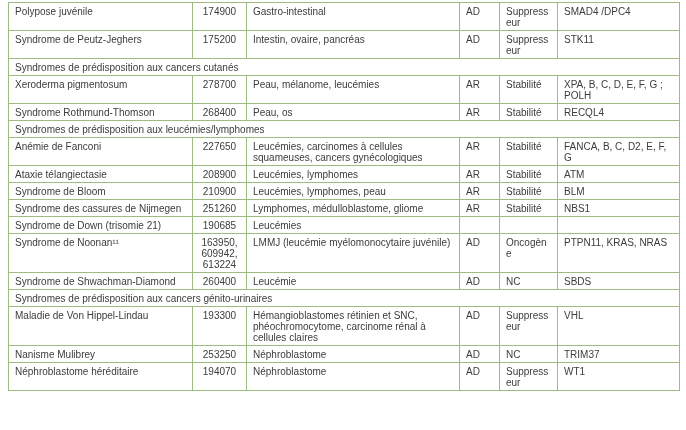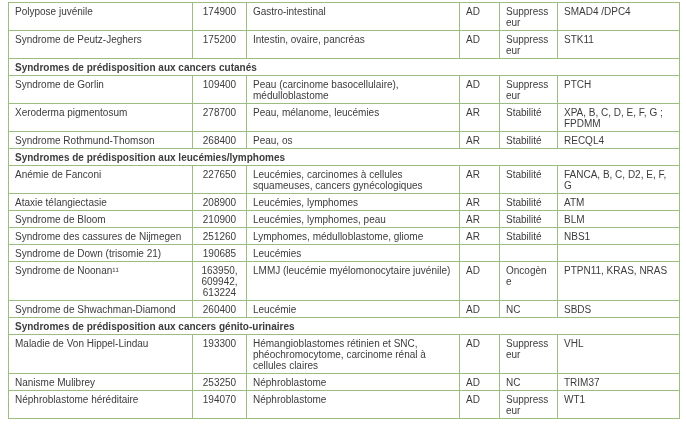--- a/index.html
+++ b/index.html
@@ -37,21 +37,21 @@
   td.col-omim {
     text-align: center;
     padding-right: 8px;
   }
   td.col-transmission {
     text-align: left;
     padding-left: 2px;
     padding-right: 2px;
   }
   td.section-cell {
-    font-weight: bold;
+    font-weight: normal;
     color: var(--section-color, #76a23c);
     padding: 2px 6px;
     margin-top: 33px;
   }
 </style>
 </head>
 <body>
 
 <div class="page">
   <table class="predisposition">
@@ -77,34 +77,26 @@
           <td class="col-omim">175200</td>
           <td class="col-tumors">Intestin, ovaire, pancréas</td>
           <td class="col-transmission">AD</td>
           <td class="col-gene-type">Suppresseur</td>
           <td class="col-genes">STK11</td>
         </tr>
         <tr>
           <td colspan="6" class="section-cell">Syndromes de prédisposition aux cancers cutanés</td>
         </tr>
         <tr>
-          <td class="col-syndrome">Syndrome de Gorlin</td>
-          <td class="col-omim">109400</td>
-          <td class="col-tumors">Peau (carcinome basocellulaire), médulloblastome</td>
-          <td class="col-transmission">AD</td>
-          <td class="col-gene-type">Suppresseur</td>
-          <td class="col-genes">PTCH</td>
-        </tr>
-        <tr>
           <td class="col-syndrome">Xeroderma pigmentosum</td>
           <td class="col-omim">278700</td>
           <td class="col-tumors">Peau, mélanome, leucémies</td>
           <td class="col-transmission">AR</td>
           <td class="col-gene-type">Stabilité</td>
-          <td class="col-genes">XPA, B, C, D, E, F, G ; FPDMM</td>
+          <td class="col-genes">XPA, B, C, D, E, F, G ; POLH</td>
         </tr>
         <tr>
           <td class="col-syndrome">Syndrome Rothmund-Thomson</td>
           <td class="col-omim">268400</td>
           <td class="col-tumors">Peau, os</td>
           <td class="col-transmission">AR</td>
           <td class="col-gene-type">Stabilité</td>
           <td class="col-genes">RECQL4</td>
         </tr>
         <tr>

